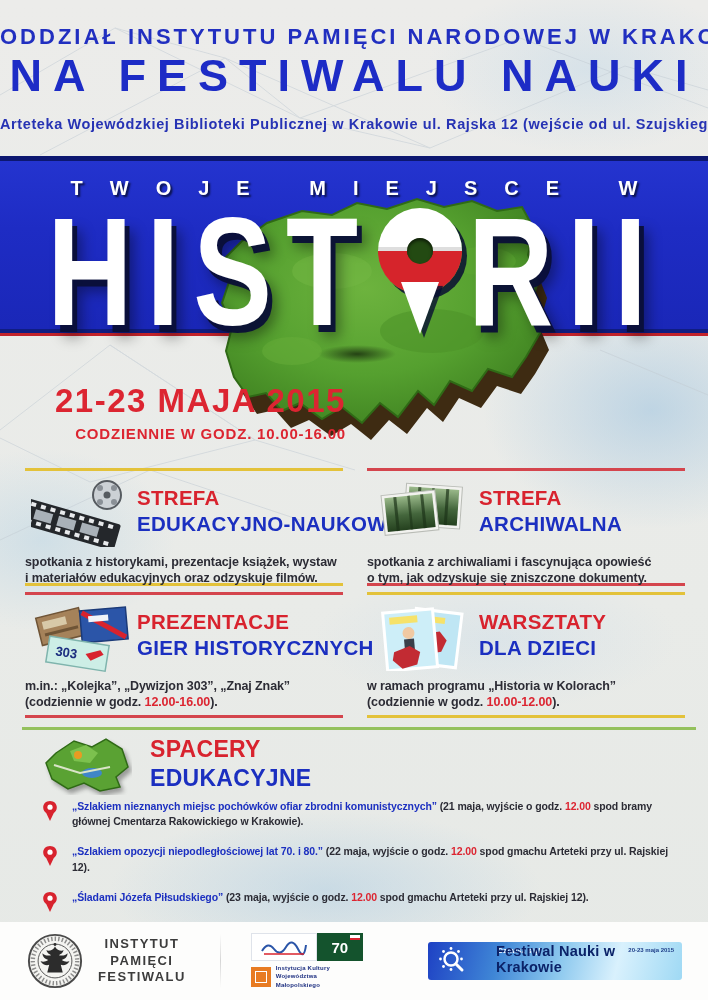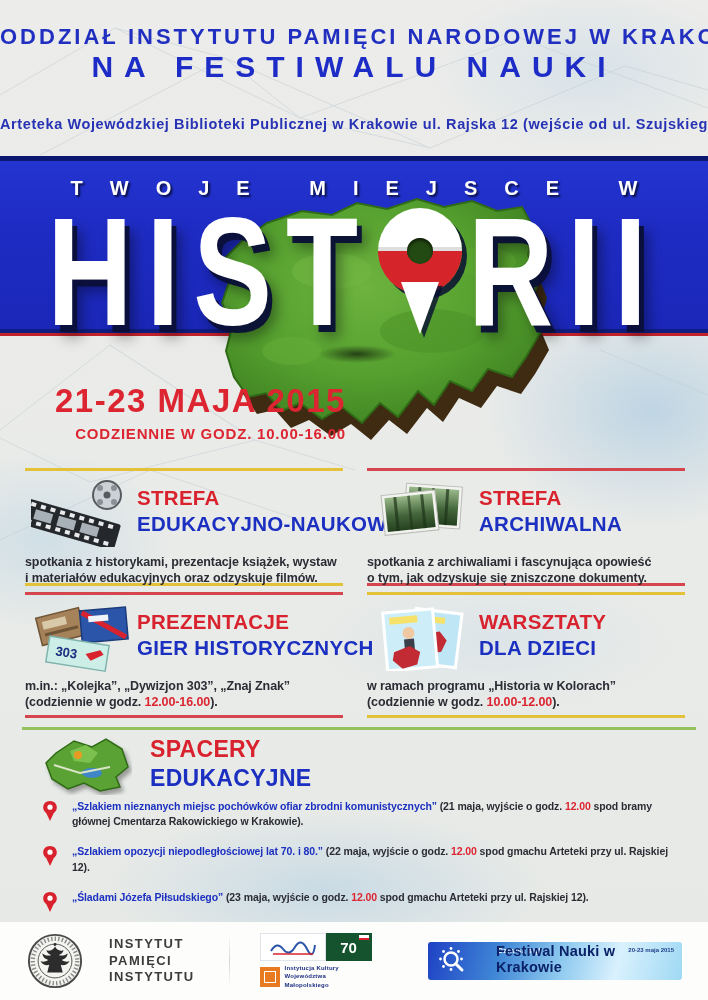--- a/index.html
+++ b/index.html
@@ -10,21 +10,21 @@
       radial-gradient(ellipse 190px 130px at 6% 54%, rgba(160,200,226,.35), transparent 70%),
       radial-gradient(ellipse 300px 110px at 46% 89%, rgba(160,198,226,.42), transparent 72%),
       radial-gradient(ellipse 230px 120px at 83% 7%, rgba(168,204,230,.30), transparent 70%),
       radial-gradient(ellipse 260px 100px at 70% 64%, rgba(190,214,234,.30), transparent 70%),
       linear-gradient(180deg,#ececea 0%,#e9ebe8 60%,#e6e9e6 100%);}
   .net{position:absolute;left:0;top:0;z-index:0;}
   
   .hdr1{position:absolute;top:24px;left:0;right:0;text-align:center;
     font-size:22px;letter-spacing:3px;color:#212fc0;white-space:nowrap;}
   .hdr2{position:absolute;top:50px;left:0;right:0;text-align:center;
-    font-size:30px;letter-spacing:11px;color:#1d2cc6;white-space:nowrap;}
+    font-size:45px;letter-spacing:11px;color:#1d2cc6;white-space:nowrap;}
   .hdr3{position:absolute;top:116px;left:0;right:0;text-align:center;
     font-size:14.5px;letter-spacing:.6px;color:#2733b4;white-space:nowrap;}
   
   .banner{position:absolute;top:156px;left:0;width:708px;height:168px;
     background:linear-gradient(180deg,#2434cf 0%,#1e2cc4 40%,#1a27b8 100%);
     border-top:5px solid #0c1770;border-bottom:4px solid #101d82;}
   .redline{position:absolute;top:333px;left:0;width:708px;height:3px;background:#c2232b;z-index:1;}
   .poland{position:absolute;top:20px;left:182px;z-index:2;}
   .pin-shadow{position:absolute;top:184px;left:318px;width:78px;height:18px;z-index:2;
     background:radial-gradient(closest-side,rgba(0,0,0,.6),transparent);}
@@ -69,21 +69,21 @@
   .w-titles{margin-left:18px;line-height:1.25;}
   .w-titles .t-red,.w-titles .t-blue{font-size:23px;}
   .walks{position:absolute;top:799px;left:42px;width:640px;z-index:3;}
   .walk{display:flex;margin-bottom:15px;}
   .walk-pin{flex:none;width:16px;margin:1px 14px 0 0;}
   .walk p{margin:0;font-size:10.5px;letter-spacing:-.1px;line-height:1.45;color:#2c2c35;max-width:610px;}
   .wt{color:#1b2fc0;}
   
   .footer{position:absolute;top:922px;left:0;width:708px;height:78px;background:#fdfdfc;
     display:flex;align-items:center;padding:0 26px;box-sizing:border-box;z-index:3;}
-  .ipn-text{margin-left:25px;font-size:13px;letter-spacing:1.4px;color:#3c3c3c;line-height:1.3;}
+  .ipn-text{margin-left:14px;font-size:13px;letter-spacing:1.4px;color:#3c3c3c;line-height:1.3;text-align:center;}
   .fdiv{width:1px;height:54px;margin-left:34px;background:linear-gradient(180deg,transparent,#d6d6d6,transparent);}
   .partner{margin-left:30px;width:118px;}
   .p-row{display:flex;height:28px;}
   .p-art{width:64px;background:#fff;border:1px solid #dfe3ea;display:flex;align-items:center;justify-content:center;}
   .p-70{width:46px;background:#14532d;color:#fff;display:flex;align-items:center;justify-content:center;
     font-size:15px;position:relative;}
   .p-flag{position:absolute;top:2px;right:3px;width:10px;height:5px;
     background:linear-gradient(180deg,#fff 0 50%,#d8232e 50% 100%);}
   .p-bottom{display:flex;margin-top:3px;align-items:center;}
   .p-orange{width:20px;height:20px;background:#e87b22;flex:none;display:flex;align-items:center;justify-content:center;}
@@ -346,21 +346,21 @@
     <svg width="58" height="58" viewBox="0 0 60 60">
       <circle cx="30" cy="30" r="27" fill="#f4f4f1" stroke="#4a4a4a" stroke-width="2"></circle>
       <circle cx="30" cy="30" r="23" fill="none" stroke="#6a6a6a" stroke-width="4.5" stroke-dasharray="1.5 2.2" opacity=".75"></circle>
       <circle cx="30" cy="30" r="17.5" fill="none" stroke="#555" stroke-width="1"></circle>
       <path d="M30 15c-2 4-6 5-9 4 1 3 3 4 5 5-4 1-7 0-9-2 0 4 3 6 6 7-3 2-6 2-8 1 2 4 6 5 9 4l-2 8h16l-2-8c3 1 7 0 9-4-2 1-5 1-8-1 3-1 6-3 6-7-2 2-5 3-9 2 2-1 4-2 5-5-3 1-7 0-9-4z" fill="#2c2c2c"></path>
       <circle cx="30" cy="13" r="1.5" fill="#2c2c2c"></circle>
     </svg>
     <div class="ipn-text">
       <div>INSTYTUT</div>
       <div>PAMIĘCI</div>
-      <div>INSTYTUTU</div>
+      <div>FESTIWALU</div>
     </div>
     <div class="fdiv"></div>
     <div class="partner">
       <div class="p-row">
         <div class="p-art">
           <svg width="48" height="20" viewBox="0 0 48 20">
             <path d="M2 14 Q8 4 14 12 T26 10 T38 12 T46 8" stroke="#2b55a8" stroke-width="2" fill="none"></path>
             <path d="M4 17 h40" stroke="#d8232e" stroke-width="1.5"></path>
           </svg>
         </div>

